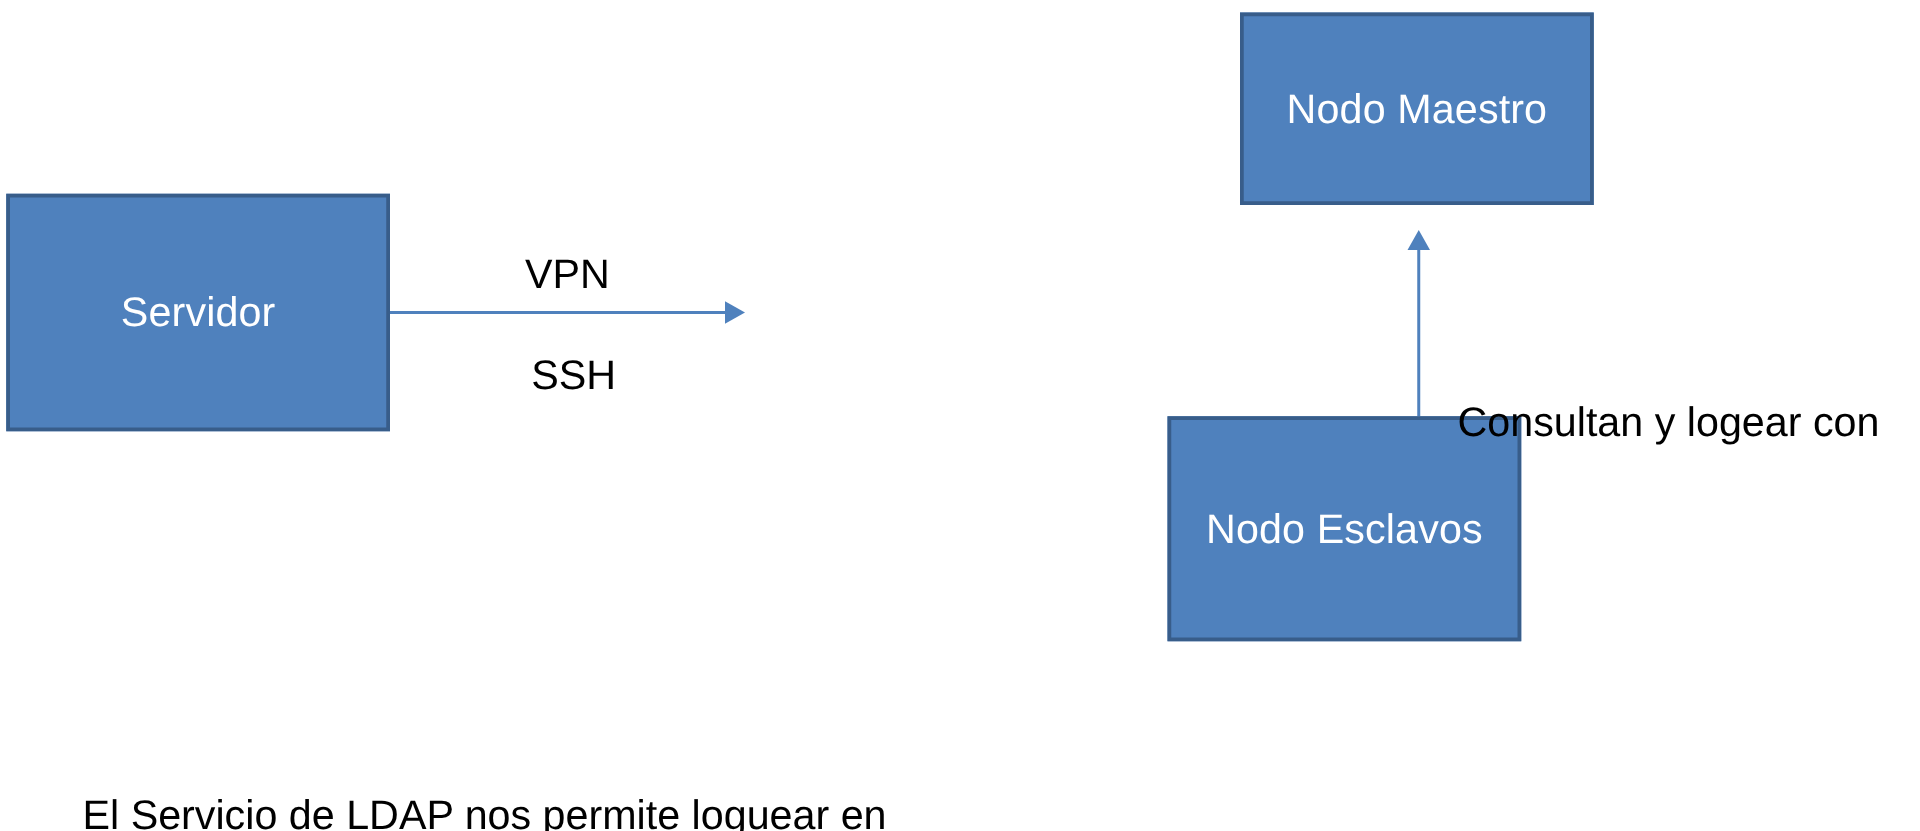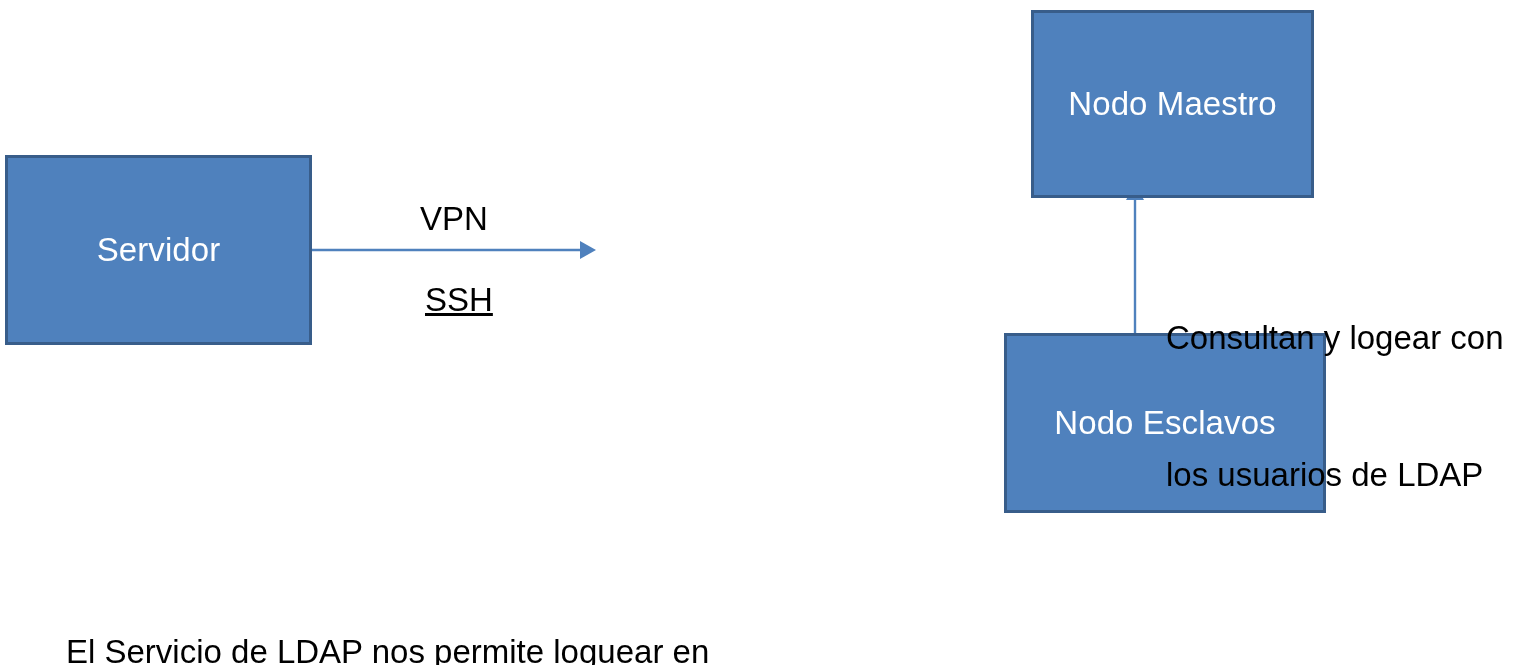--- a/index.html
+++ b/index.html
@@ -87,39 +87,38 @@
     </g>
   </svg>
 
   <div class="node-box" style="left:5px; top:155px; width:307px; height:190px;">
     <div>
       <span class="label-line">Servidor</span>
     </div>
   </div>
 
 
-  <div class="node-box" style="left:1031px; top:10px; width:283px; height:188px;">
+  <div class="node-box" style="left:992px; top:10px; width:283px; height:154px;">
     <div>
       <span class="label-line">Nodo Maestro</span>
     </div>
   </div>
 
-  <div class="node-box" style="left:1004px; top:333px; width:322px; height:180px;">
+  <div class="node-box" style="left:934px; top:333px; width:283px; height:180px;">
     <div>
       <span class="label-line">Nodo Esclavos</span>
     </div>
   </div>
 
   <div class="edge-label" style="left:420px; top:199px;">VPN</div>
 
-  <div class="edge-label" style="left:425px; top:280px;text-decoration:underline;">SSH</div>
+  <div class="edge-label" style="left:425px; top:280px;">SSH</div>
 
   <div class="side-note" style="left:1166px; top:224px;">
     <span class="note-line">Consultan y logear con</span>
-    <span class="note-line">los usuarios de LDAP</span>
   </div>
 
   <div class="caption" style="left:66px; top:524px;">
     <span class="cap-line">El Servicio de LDAP nos permite loguear en</span>
     
     
   </div>
 
 </div>
 

